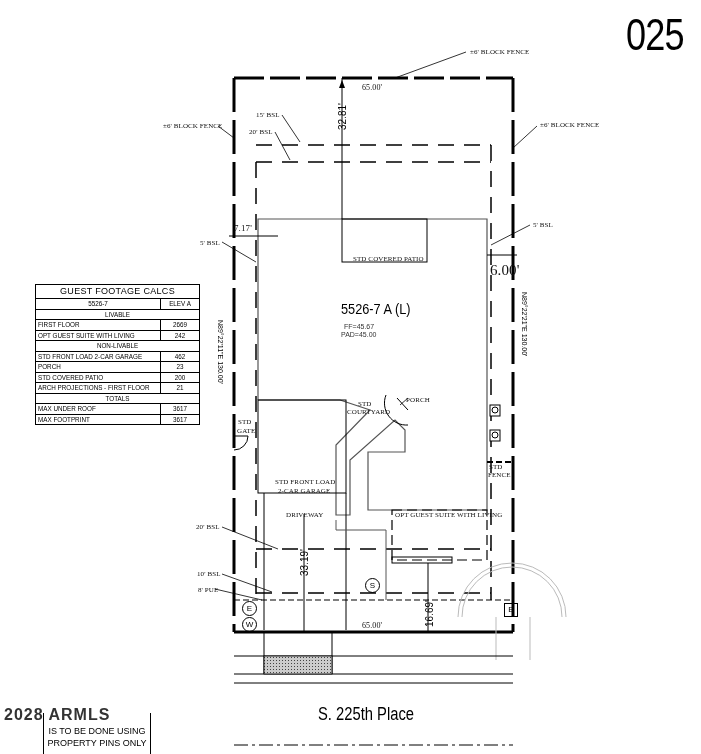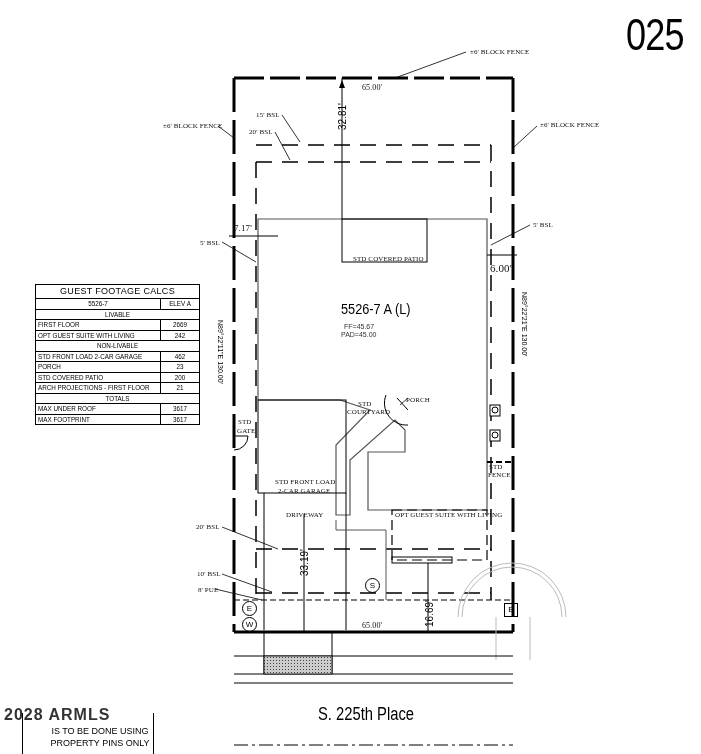--- a/index.html
+++ b/index.html
@@ -8,21 +8,21 @@
   .lbl { position:absolute; font-family:Liberation Serif, serif; font-size:7px; letter-spacing:0.1px; white-space:nowrap; color:#111; }
   .lot-num { position:absolute; left:626px; top:10px; font-size:44px; font-family:"Liberation Sans", sans-serif; transform:scaleX(0.82); transform-origin:left top; letter-spacing:-1px; }
   .plan-title { position:absolute; left:341px; top:300px; font-size:15px; transform:scaleX(0.85); transform-origin:left top; }
   .plan-sub { position:absolute; font-size:7px; color:#333; }
   .street { position:absolute; left:318px; top:704px; font-size:18px; transform:scaleX(0.82); transform-origin:left top; }
   table.calc { position:absolute; left:35px; top:284px; border-collapse:collapse; width:165px; font-size:6.3px; font-family:"Liberation Sans", sans-serif; }
   table.calc td { border:1px solid #000; padding:0 2px; height:9.5px; line-height:9px; white-space:nowrap; }
   table.calc td.c { text-align:center; }
   table.calc td.v { text-align:center; width:34px; }
   table.calc tr.title td { font-size:9px; height:13px; text-align:center; letter-spacing:0.3px; }
-  .note-box { position:absolute; left:22px; top:713px; width:106px; height:41px; border-left:1px solid #000; border-right:1px solid #000; font-size:9px; line-height:12px; text-align:center;padding-left:24px; }
+  .note-box { position:absolute; left:43px; top:713px; width:106px; height:41px; border-left:1px solid #000; border-right:1px solid #000; font-size:9px; line-height:12px; text-align:center; }
   .note-line1 { position:absolute; left:4px; top:706px; font-size:16px; font-weight:bold; letter-spacing:1px; color:#333; }
   .circle-lbl { position:absolute; width:13px; height:13px; border:1px solid #000; border-radius:50%; font-size:8px; text-align:center; line-height:13px; }
   .box-lbl { position:absolute; width:12px; height:12px; border:1px solid #000; font-size:8px; text-align:center; line-height:12px; }
   .vtext { position:absolute; font-size:8px; transform-origin:left top; white-space:nowrap; }
 </style>
 </head>
 <body>
 
 <svg class="abs" style="left:0;top:0" width="701" height="754" viewBox="0 0 701 754">
 
@@ -134,21 +134,21 @@
 <span class="lbl" style="left:200px;top:239px">5' BSL</span>
 <span class="lbl" style="left:533px;top:221px">5' BSL</span>
 <span class="lbl" style="left:196px;top:523px">20' BSL</span>
 <span class="lbl" style="left:197px;top:570px">10' BSL</span>
 <span class="lbl" style="left:198px;top:586px">8' PUE</span>
 
 <span class="lbl" style="left:362px;top:83px;font-size:8px">65.00'</span>
 <span class="lbl" style="left:362px;top:621px;font-size:8px">65.00'</span>
 <span class="vtext" style="left:337px;top:130px;font-size:10px;transform:rotate(-90deg)">32.81'</span>
 <span class="lbl" style="left:234px;top:223px;font-size:9px">7.17'</span>
-<span class="lbl" style="left:490px;top:262px;font-size:11px">6.00'</span>
+<span class="lbl" style="left:490px;top:262px;font-size:15px">6.00'</span>
 <span class="vtext" style="left:299px;top:576px;font-size:10px;transform:rotate(-90deg)">33.19'</span>
 <span class="vtext" style="left:424px;top:627px;font-size:10px;transform:rotate(-90deg)">16.69'</span>
 <span class="vtext" style="left:224px;top:320px;font-size:7px;transform:rotate(90deg)">N89°22'11"E 130.00'</span>
 <span class="vtext" style="left:528px;top:292px;font-size:7px;transform:rotate(90deg)">N89°22'21"E 130.00'</span>
 
 <div class="plan-title">5526-7 A (L)</div>
 <span class="plan-sub" style="left:344px;top:323px">FF=45.67</span>
 <span class="plan-sub" style="left:341px;top:331px">PAD=45.00</span>
 
 <span class="lbl" style="left:353px;top:255px">STD COVERED PATIO</span>

